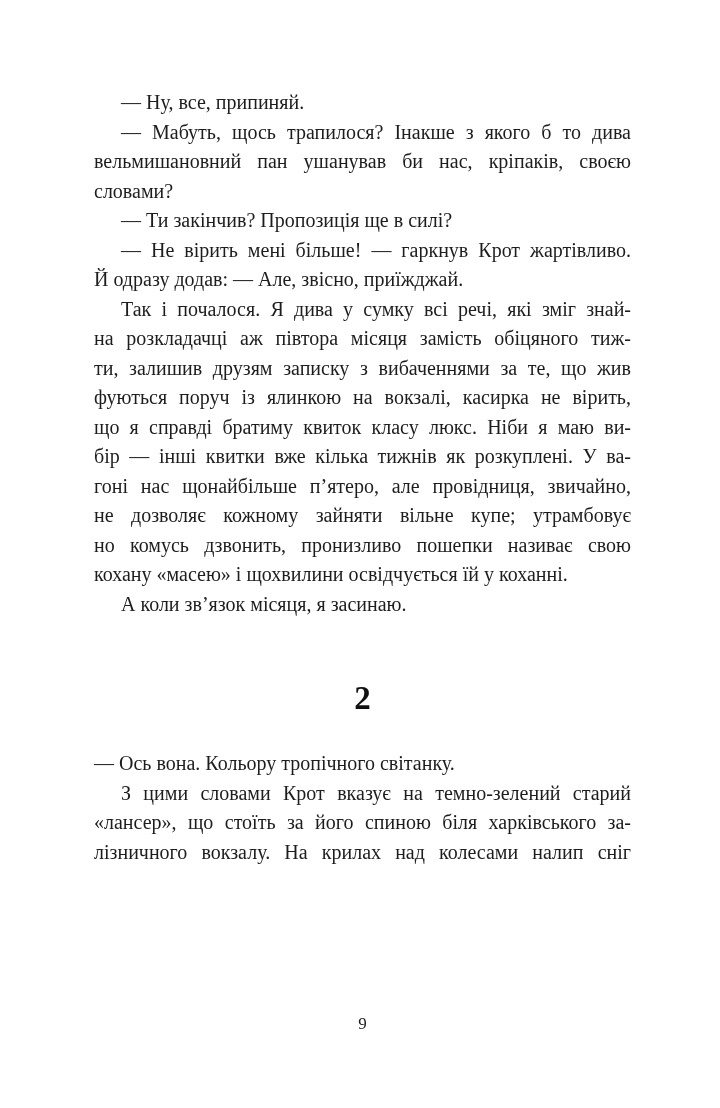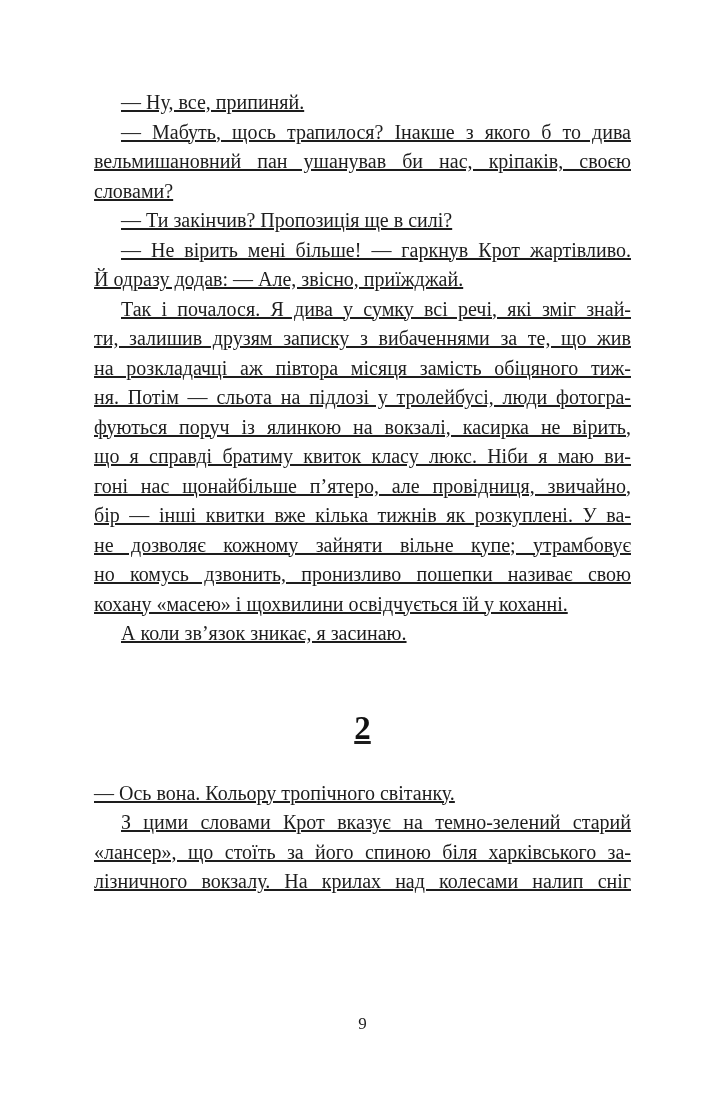--- a/index.html
+++ b/index.html
@@ -15,21 +15,20 @@
     font-family: "Liberation Serif", "DejaVu Serif", serif;
     color: #1d1d1d;
   }
   .page-text {
     position: absolute;
     left: 94px;
     top: 88px;
     width: 537px;
     font-size: 20px;
     line-height: 29.5px;
-    text-decoration: underline;
   }
   .para {
     margin: 0;
   }
   .line {
     text-align: justify;
     text-align-last: justify;
     white-space: nowrap;
   }
   .line.last {
@@ -73,33 +72,32 @@
     </div>
     <div class="para">
       <div class="line first last">— Ти закінчив? Пропозиція ще в силі?</div>
     </div>
     <div class="para">
       <div class="line first">— Не вірить мені більше! — гаркнув Крот жартівливо.</div>
       <div class="line last">Й одразу додав: — Але, звісно, приїжджай.</div>
     </div>
     <div class="para">
       <div class="line first">Так і почалося. Я дива у сумку всі речі, які зміг знай-</div>
+      <div class="line">на розкладачці аж півтора місяця замість обіцяного тиж-</div>
       <div class="line">ти, залишив друзям записку з вибаченнями за те, що жив</div>
-      <div class="line">на розкладачці аж півтора місяця замість обіцяного тиж-</div>
-      <div class="line">ня. Потім — сльота на підлозі у тролейбусі, люди фотогра-</div>
       <div class="line">фуються поруч із ялинкою на вокзалі, касирка не вірить,</div>
       <div class="line">що я справді братиму квиток класу люкс. Ніби я маю ви-</div>
+      <div class="line">бір — інші квитки вже кілька тижнів як розкуплені. У ва-</div>
       <div class="line">гоні нас щонайбільше п’ятеро, але провідниця, звичайно,</div>
-      <div class="line">бір — інші квитки вже кілька тижнів як розкуплені. У ва-</div>
       <div class="line">не дозволяє кожному зайняти вільне купе; утрамбовує</div>
       <div class="line">но комусь дзвонить, пронизливо пошепки називає свою</div>
       <div class="line last">кохану «масею» і щохвилини освідчується їй у коханні.</div>
     </div>
     <div class="para">
-      <div class="line first last">А коли зв’язок зникає, я засинаю.</div>
+      <div class="line first last">А коли зв’язок місяця, я засинаю.</div>
     </div>
     <div class="chapter-heading">2</div>
     <div class="para">
       <div class="line last">— Ось вона. Кольору тропічного світанку.</div>
     </div>
     <div class="para">
       <div class="line first">З цими словами Крот вказує на темно-зелений старий</div>
       <div class="line">«лансер», що стоїть за його спиною біля харківського за-</div>
       <div class="line">лізничного вокзалу. На крилах над колесами налип сніг</div>
     </div>

